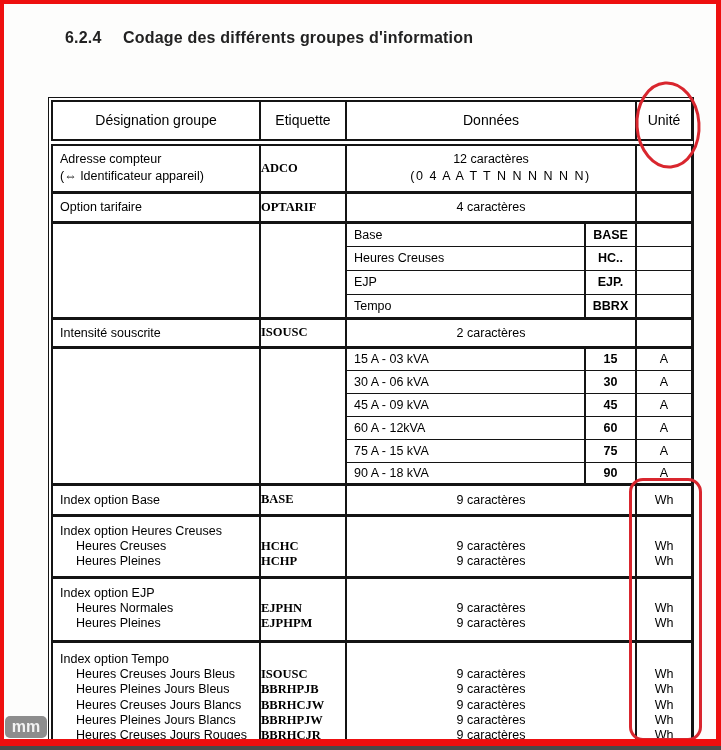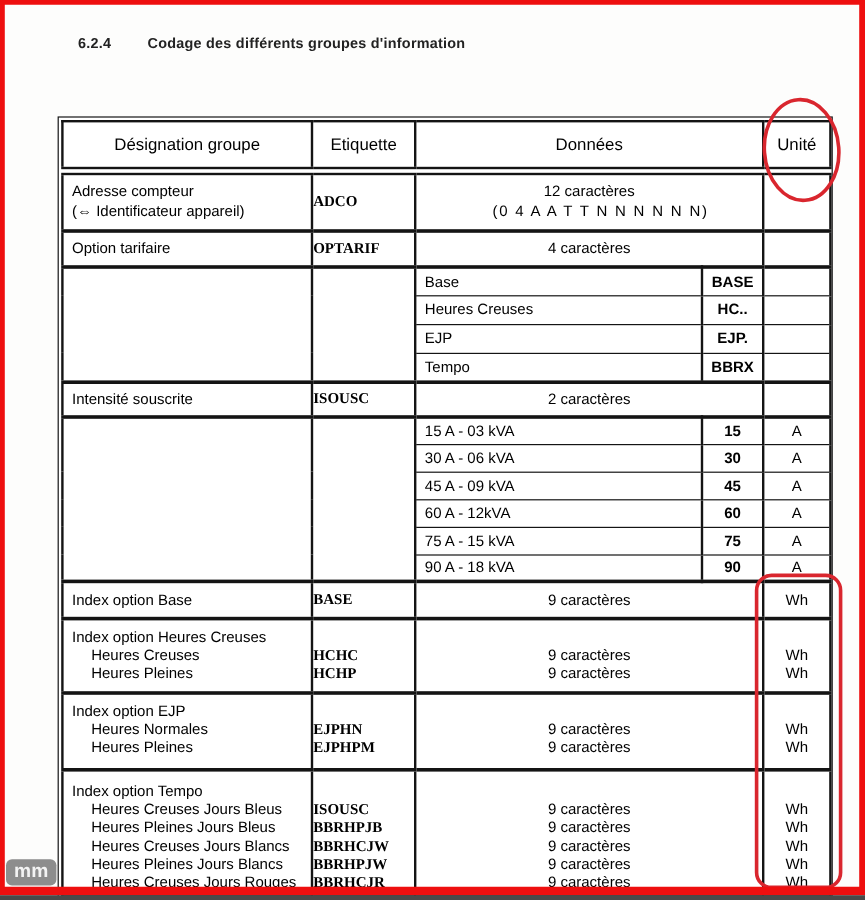--- a/index.html
+++ b/index.html
@@ -4,21 +4,21 @@
 <style>
   html,body{margin:0;padding:0;}
   body{
     width:721px;height:750px;position:relative;overflow:hidden;
     background:#fdfdfc;color:#1e1e1e;
     font-family:"Liberation Sans", sans-serif;
   }
   
   .heading{
     position:absolute;left:65px;top:29px;
-    font-size:12px;font-weight:bold;color:#222;
+    font-size:16px;font-weight:bold;color:#222;
     letter-spacing:.2px;white-space:nowrap;
   }
   .heading .num{display:inline-block;width:58px;}
   
   .tbl-wrap{
     position:absolute;left:48px;top:97px;width:646px;
     border:1px solid #141414;padding:2px;box-sizing:border-box;
     background:#fff;
   }
   table{

